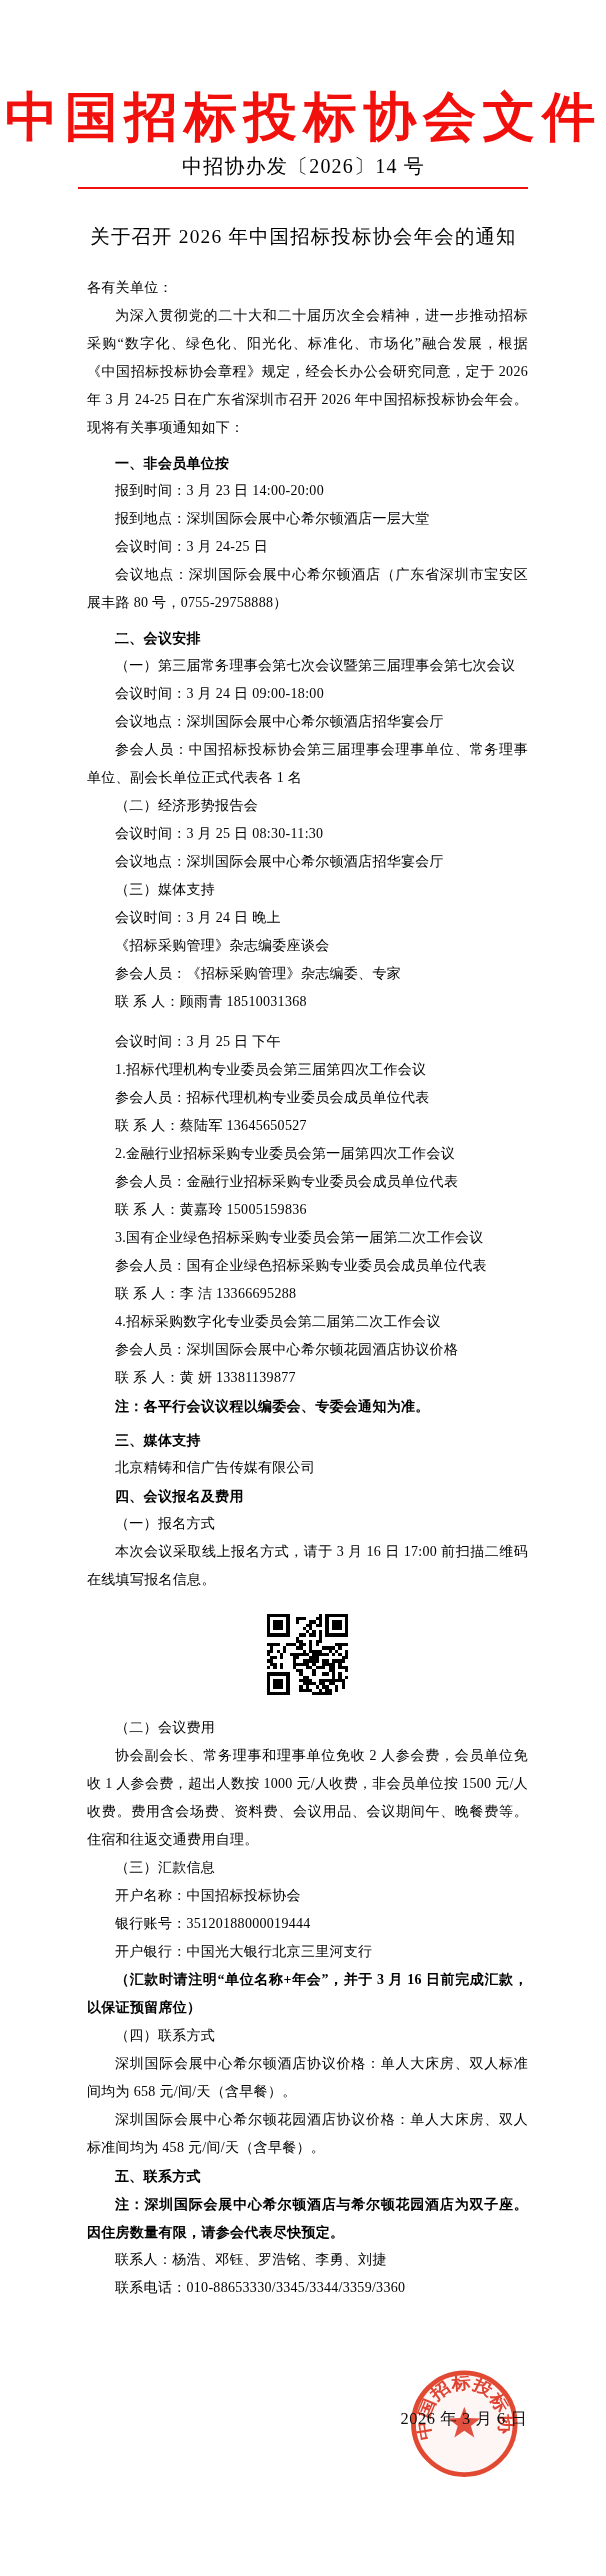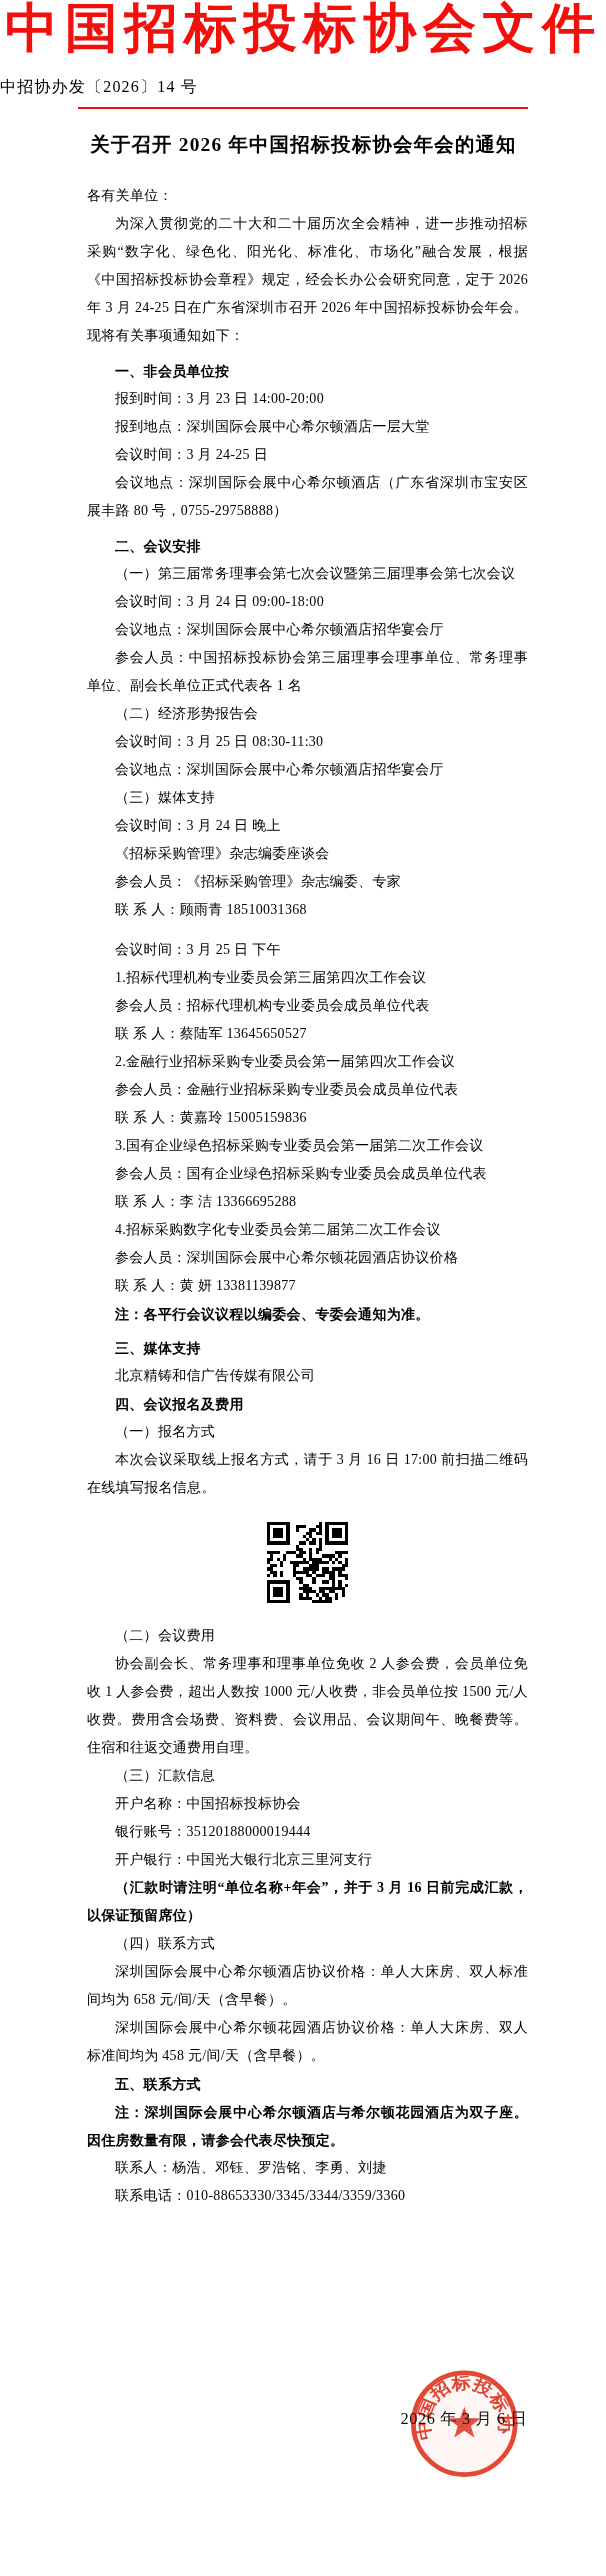--- a/index.html
+++ b/index.html
@@ -2,26 +2,26 @@
 <html style="font-size:9.7px"><head>
 <meta charset="utf-8">
 <style>
   :root{ --red:#f2100c; --seal:#e03a22; }
   *{margin:0;padding:0;box-sizing:border-box}
   html,body{background:#ffffff}
   body{width:607px;height:2576px;overflow:hidden;position:relative;
        font-family:"Liberation Serif","DejaVu Serif",serif;color:#000}
   .page{position:relative;width:607px;height:2576px;background:#fff}
 
-  .org-title{text-align:center;color:var(--red);
+  .org-title{padding-top:89px;text-align:center;color:var(--red);
       font-size:53px;font-weight:bold;letter-spacing:6.7px;line-height:57px;
       font-family:"Liberation Serif","DejaVu Serif",serif;white-space:nowrap}
-  .doc-number{margin-top:18px;font-size:16px;line-height:23px;letter-spacing:1.2px}
+  .doc-number{margin-top:9px;text-align:center;font-size:20px;line-height:23px;letter-spacing:1.2px}
   .divider{height:2.4px;background:var(--red);margin:8.5px 79px 0 78px}
-  .doc-title{margin-top:22px;text-align:center;font-size:19.4px;font-weight:bold;
+  .doc-title{margin-top:34px;text-align:center;font-size:19.4px;font-weight:normal;
       letter-spacing:1.2px;line-height:27px}
 
   .content{margin:24px 79px 0 87px;font-size:14px;line-height:28px;
       text-align:justify;letter-spacing:0.3px}
   .content p{margin:0}
   .ind{text-indent:2em}
   .p-h1{font-family:"Liberation Sans","DejaVu Sans",sans-serif;font-weight:bold}
   .p-sub{font-family:"Liberation Serif","DejaVu Serif",serif}
   .p-note{font-family:"Liberation Sans","DejaVu Sans",sans-serif;font-weight:bold}
   .p-noteserif{font-weight:bold}

